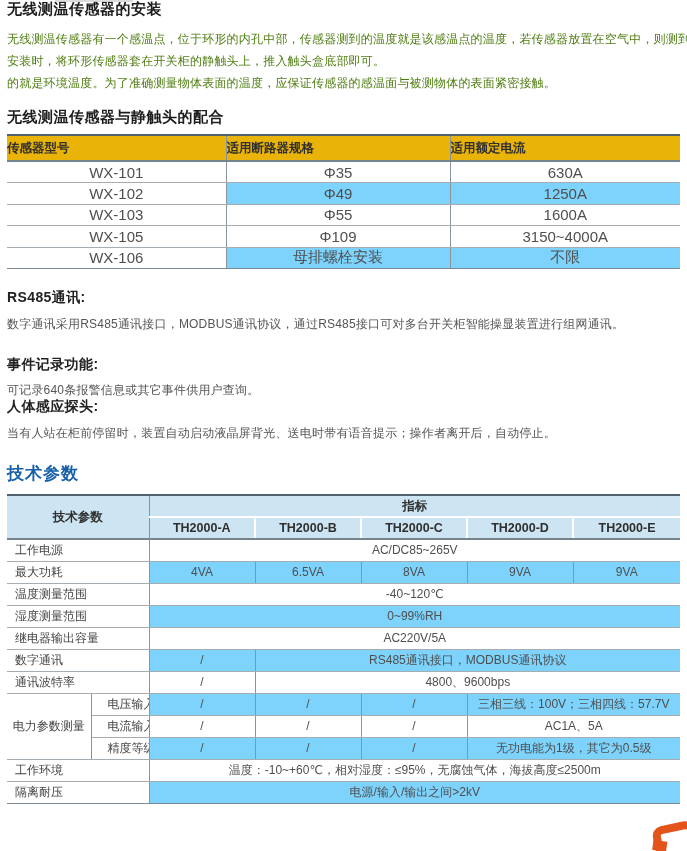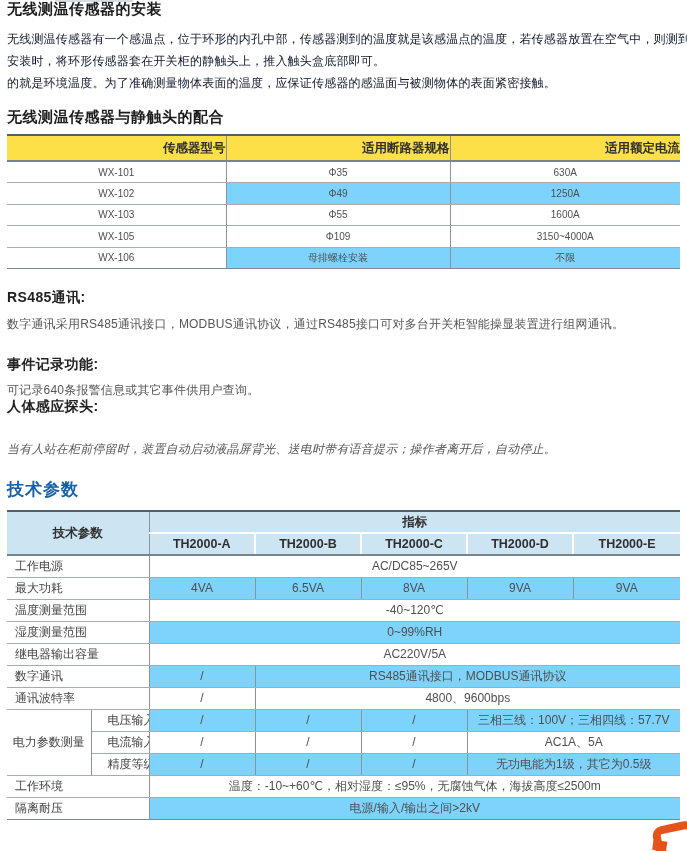--- a/index.html
+++ b/index.html
@@ -12,43 +12,43 @@
     overflow:hidden;
   }
   .page { position:relative; width:687px; height:851px; padding:0 7px; overflow:hidden; }
 
   .top-artifact { position:absolute; left:55px; top:0; width:78px; height:2px; background:#c9ced2; opacity:.7; }
 
   h1.sec-title { font-size:15px; font-weight:bold; color:#1d1d1d; letter-spacing:.5px; }
   .title-install { padding-top:0; margin-bottom:9px; }
   .title-match   { margin-top:14px; margin-bottom:7px; }
 
-  .para { font-size:12px; color:#0f172a; }
+  .para { font-size:12px; color:#4d7c0f; }
   .pline { line-height:22px; white-space:nowrap; letter-spacing:.2px; }
 
   h2.sub-title { font-size:14px; font-weight:bold; color:#222; letter-spacing:.4px; }
   .body-line { font-size:12px; color:#555; line-height:16px; white-space:nowrap; letter-spacing:.2px; }
   .gap-rs485 { margin-top:20px; }  .gap-rs485-body { margin-top:9px; }
   .gap-event { margin-top:24px; }  .gap-event-body { margin-top:8px; }
-  .gap-human { }  .gap-human-body { margin-top:25px;font-style:italic; }
+  .gap-human { }  .gap-human-body { margin-top:9px; }
 
   h1.tech-heading { margin-top:21px; font-size:17px; font-weight:bold; color:#1760a8; letter-spacing:1px; }
 
   table { border-collapse:collapse; table-layout:fixed; width:673px; }
   td, th { overflow:hidden; }
 
   
   .t1 { margin-top:7px; border-top:2px solid #50606c; }
   .t1 th {
-    height:26px; background:#fde047; font-size:12.5px; font-weight:bold; color:#2f2f2f;
-    border-bottom:2px solid #76848e; border-right:1px solid #8a949b; text-align:right;
+    height:26px; background:#eab308; font-size:12.5px; font-weight:bold; color:#2f2f2f;
+    border-bottom:2px solid #76848e; border-right:1px solid #8a949b; text-align:left;
   }
   .t1 th:last-child { border-right:none; }
   .t1 td {
-    height:21.5px; font-size:10px; color:#4f4f4f; text-align:center;
+    height:21.5px; font-size:15px; color:#4f4f4f; text-align:center;
     border-bottom:1px solid #a6adb2; border-right:1px solid #8a949b;
   }
   .t1 td:last-child { border-right:none; }
   .t1 tr:last-child td { border-bottom:1px solid #7d8a93; }
 
   
   .t2 { margin-top:9px; border-top:2px solid #50606c; }
   .t2 thead th { background:#cde5f2; font-size:12.5px; font-weight:bold; color:#2f2f2f; text-align:center; }
   .t2 th.corner { border-right:1px solid #8a949b; }
   .t2 th.zhibiao { height:22px; border-bottom:2px solid #fff;font-family:Liberation Serif, serif; }

